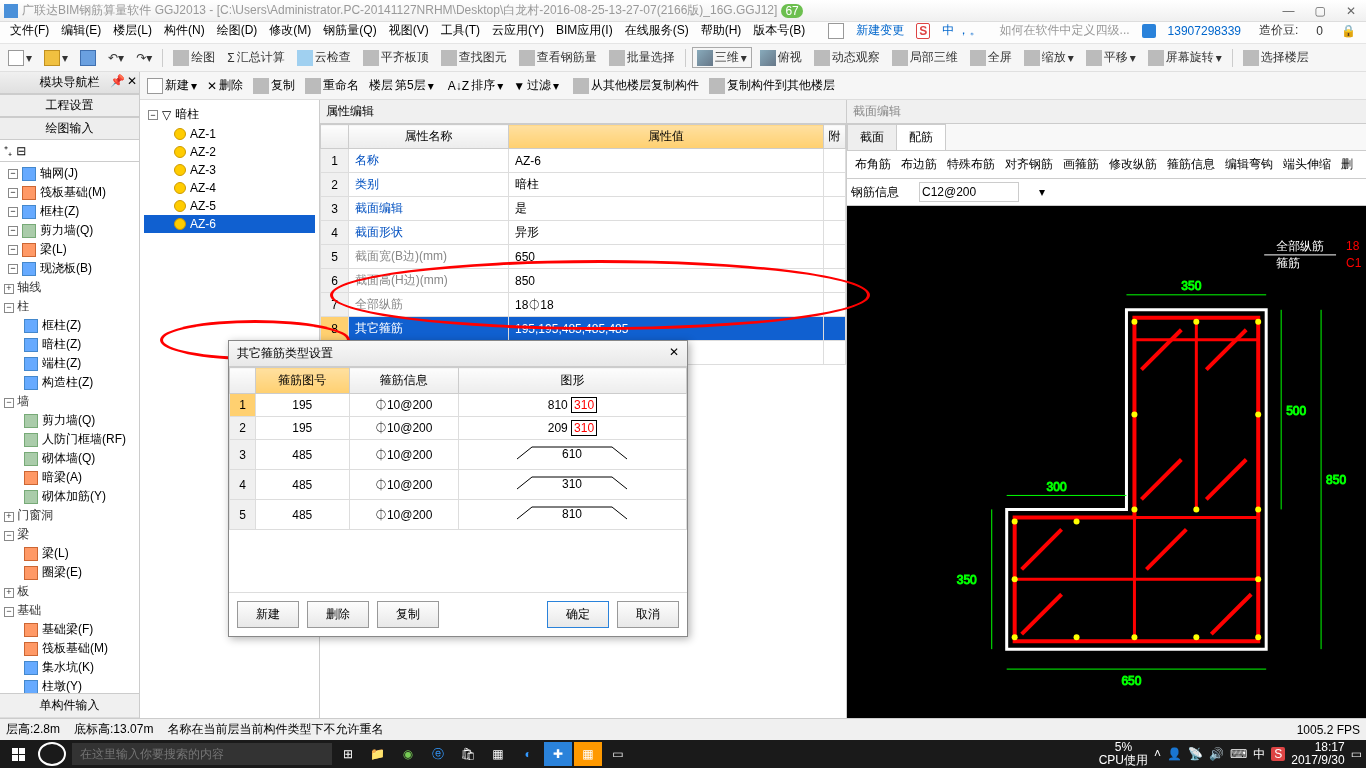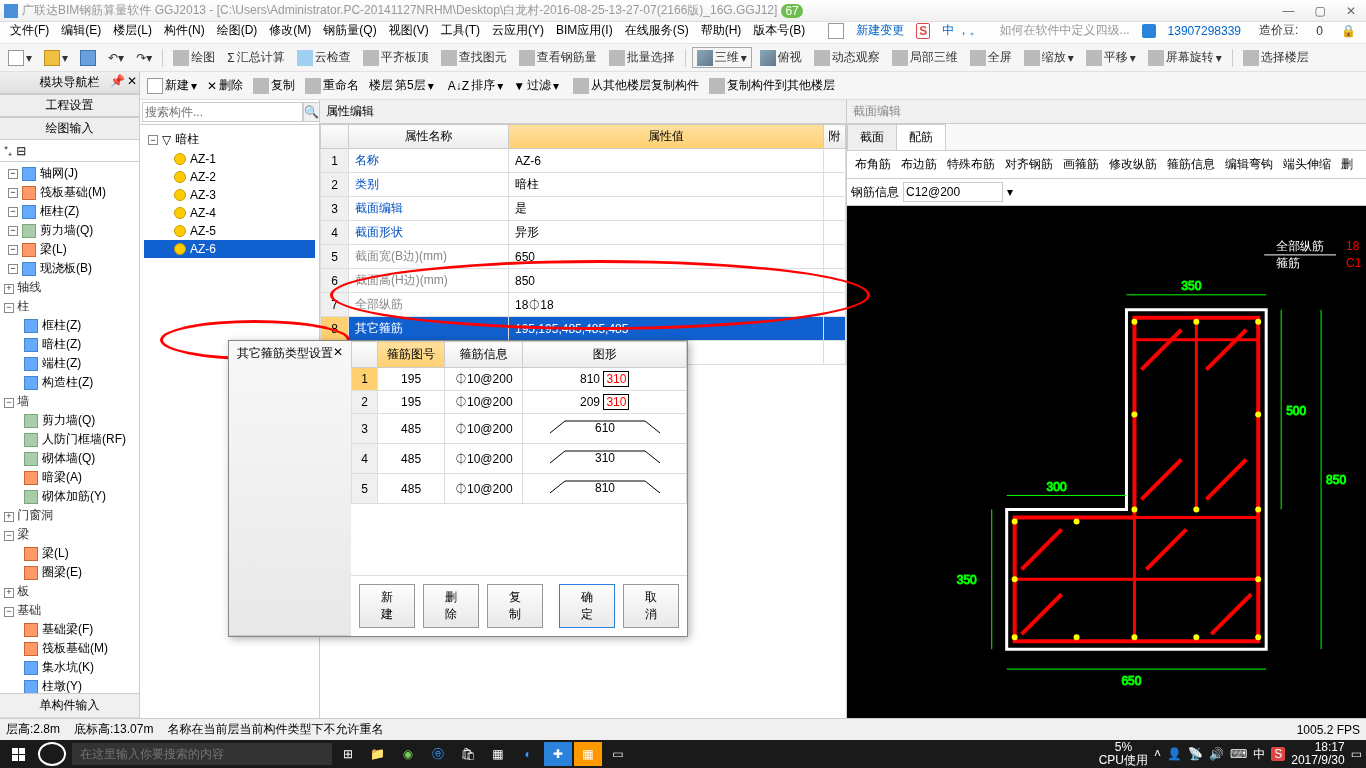--- a/index.html
+++ b/index.html
@@ -66,26 +66,26 @@
 .propcol tr.sel td{background:#1060d0;color:#fff}
 .propcol tr.sel td.name{color:#fff}
 .ellipse1{position:absolute;border:3px solid red;border-radius:50%;pointer-events:none}
 .rightpanel{width:520px;border-left:1px solid #ccc;display:flex;flex-direction:column}
 .rightpanel .rhdr{background:#f0f0f0;padding:3px 6px;border-bottom:1px solid #ccc;color:#888}
 .rightpanel .rtabs{display:flex;border-bottom:1px solid #ccc;background:#f8f8f8}
 .rightpanel .rtabs .tab{padding:4px 12px;border:1px solid #ccc;border-bottom:none;background:#eee;cursor:pointer;margin-right:-1px}
 .rightpanel .rtabs .tab.active{background:#fff}
 .rightpanel .rtoolbar{display:flex;padding:3px 4px;gap:2px;border-bottom:1px solid #ccc;flex-wrap:nowrap;overflow:hidden;white-space:nowrap}
 .rightpanel .rtoolbar span{padding:2px 4px;cursor:pointer}
-.rightpanel .rinfo{display:flex;padding:3px 4px;gap:4px;border-bottom:1px solid #ccc;align-items:center}
+.rightpanel .rinfo{display:flex;padding:3px 4px;gap:20px;border-bottom:1px solid #ccc;align-items:center}
 .rightpanel .rinfo input{border:1px solid #ccc;padding:2px;width:100px}
 .rightpanel .canvas{flex:1;background:#000;position:relative;overflow:hidden}
 .rightpanel .canvas svg{width:100%;height:100%}
 .rightpanel .coords{background:#f0f0f0;padding:2px 6px;border-top:1px solid #ccc}
-.dialog{position:absolute;left:228px;top:340px;width:460px;height:297px;background:#fff;border:1px solid #888;box-shadow:2px 2px 8px rgba(0,0,0,.3);display:flex;flex-direction:row}
+.dialog{position:absolute;left:228px;top:340px;width:460px;height:297px;background:#fff;border:1px solid #888;box-shadow:2px 2px 8px rgba(0,0,0,.3);display:flex;flex-direction:column}
 .dialog .dtitle{background:linear-gradient(#f8f8f8,#e8e8e8);padding:4px 8px;display:flex;border-bottom:1px solid #ccc}
 .dialog .dtitle .x{margin-left:auto;cursor:pointer}
 .dialog .dbody{flex:1;display:flex;flex-direction:column}
 .dialog table{width:100%;border-collapse:collapse}
 .dialog th{background:linear-gradient(#fdfdfd,#ececec);border:1px solid #ccc;padding:4px;font-weight:normal}
 .dialog th.hl{background:linear-gradient(#ffe0a0,#ffd070)}
 .dialog td{border:1px solid #ddd;padding:4px;text-align:center}
 .dialog td.rn{background:#f0f0f0;width:26px}
 .dialog td.rn.sel{background:#ffd070}
 .dialog .dbtns{display:flex;gap:8px;padding:8px;justify-content:flex-start;border-top:1px solid #ddd}
@@ -350,24 +350,20 @@
           <span class="tico gray"></span>
           <span>从其他楼层复制构件</span>
         </span>
       <span class="tbtn">
           <span class="tico gray"></span>
           <span>复制构件到其他楼层</span>
         </span>
     </div>
     <div class="centerbody">
       <div class="treecol">
-        <div class="search">
-          <input placeholder="搜索构件..." style="">
-          <button>🔍</button>
-        </div>
         <div class="ctree">
           <div class="cn"><span class="pm">−</span>▽ <span>暗柱</span></div>
           <div class="cn" style="padding-left:30px">
               <span class="ci"></span>
               <span>AZ-1</span>
             </div>
           <div class="cn" style="padding-left:30px">
               <span class="ci"></span>
               <span>AZ-2</span>
             </div>

